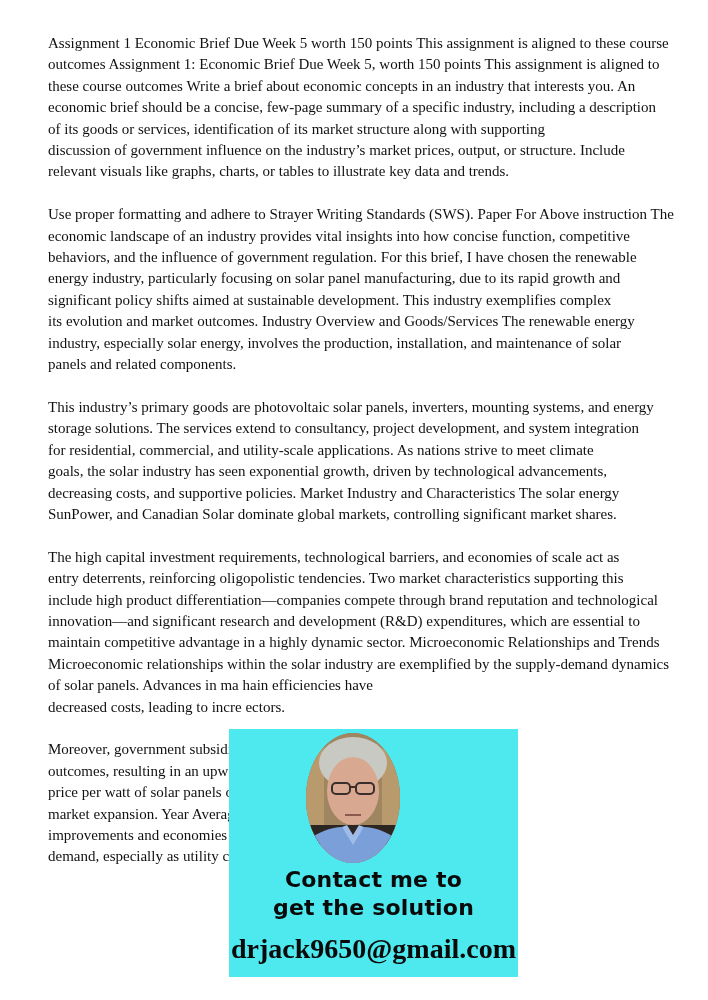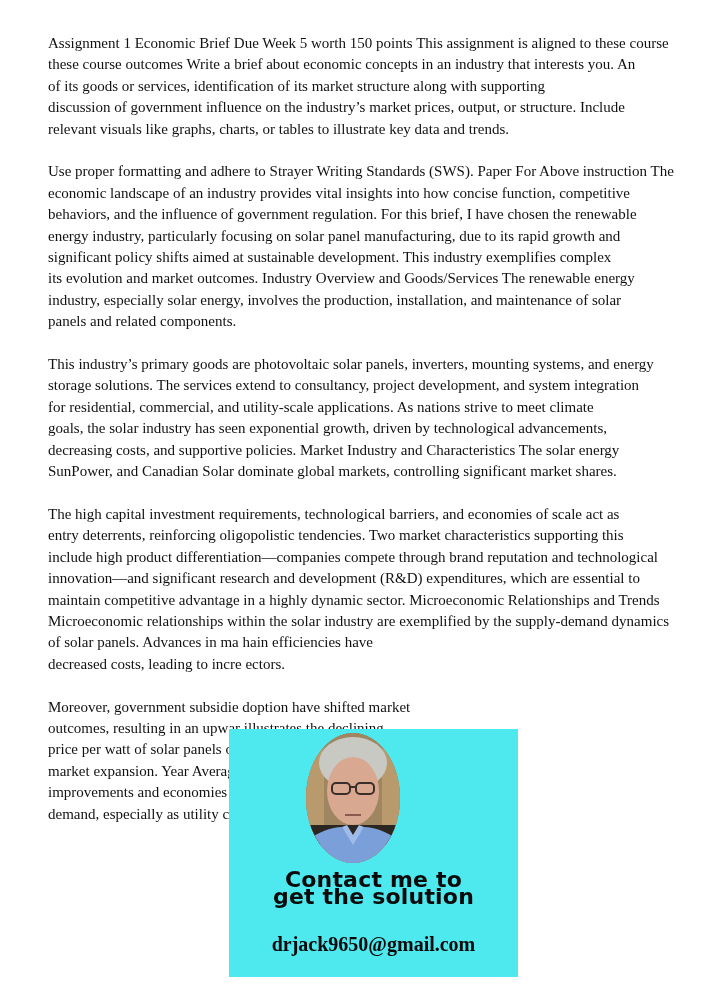--- a/index.html
+++ b/index.html
@@ -55,40 +55,42 @@
       left: 0;
       width: 100%;
       text-align: center;
       font-family: "DejaVu Sans", "Liberation Sans", sans-serif;
       font-weight: bold;
       font-size: 22px;
       color: #0a0a0a;
       letter-spacing: 0.2px;
     }
     .contact.l1 { top: 138px; }
-    .contact.l2 { top: 155px; }
+    .contact.l2 { top: 166px; }
     .email {
       position: absolute;
       left: 0;
       top: 204px;
       width: 100%;
       text-align: center;
       font-family: "Liberation Serif", "DejaVu Serif", serif;
       font-weight: bold;
-      font-size: 20px;
+      font-size: 28px;
       color: #0a0a0a;
     }
   </style>
 </head>
 <body>
 
 <div class="page">
   <p class="para">
     <span class="line">Assignment 1 Economic Brief Due Week 5 worth 150 points This assignment is aligned to these course</span>
+    <span class="line">outcomes Assignment 1: Economic Brief Due Week 5, worth 150 points This assignment is aligned to</span>
     <span class="line">these course outcomes Write a brief about economic concepts in an industry that interests you. An</span>
+    <span class="line">economic brief should be a concise, few-page summary of a specific industry, including a description</span>
     <span class="line">of its goods or services, identification of its market structure along with supporting</span>
     <span class="line">discussion of government influence on the industry’s market prices, output, or structure. Include</span>
     <span class="line">relevant visuals like graphs, charts, or tables to illustrate key data and trends.</span>
   </p>
   <p class="para">
     <span class="line">Use proper formatting and adhere to Strayer Writing Standards (SWS). Paper For Above instruction The</span>
     <span class="line">economic landscape of an industry provides vital insights into how concise function, competitive</span>
     <span class="line">behaviors, and the influence of government regulation. For this brief, I have chosen the renewable</span>
     <span class="line">energy industry, particularly focusing on solar panel manufacturing, due to its rapid growth and</span>
     <span class="line">significant policy shifts aimed at sustainable development. This industry exemplifies complex</span>

